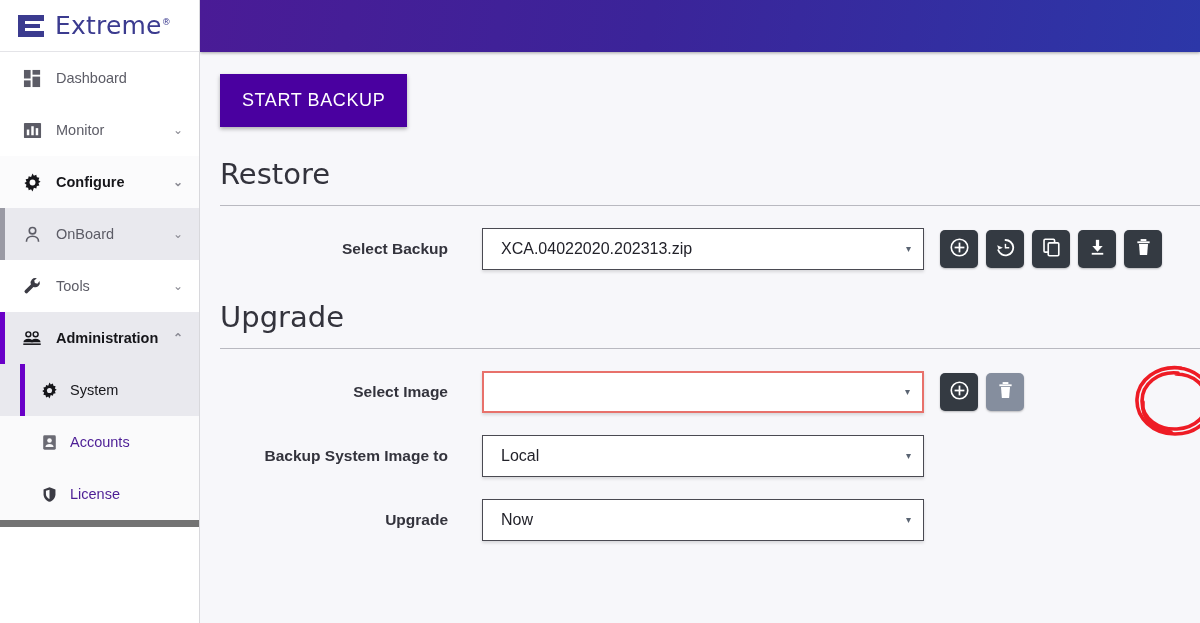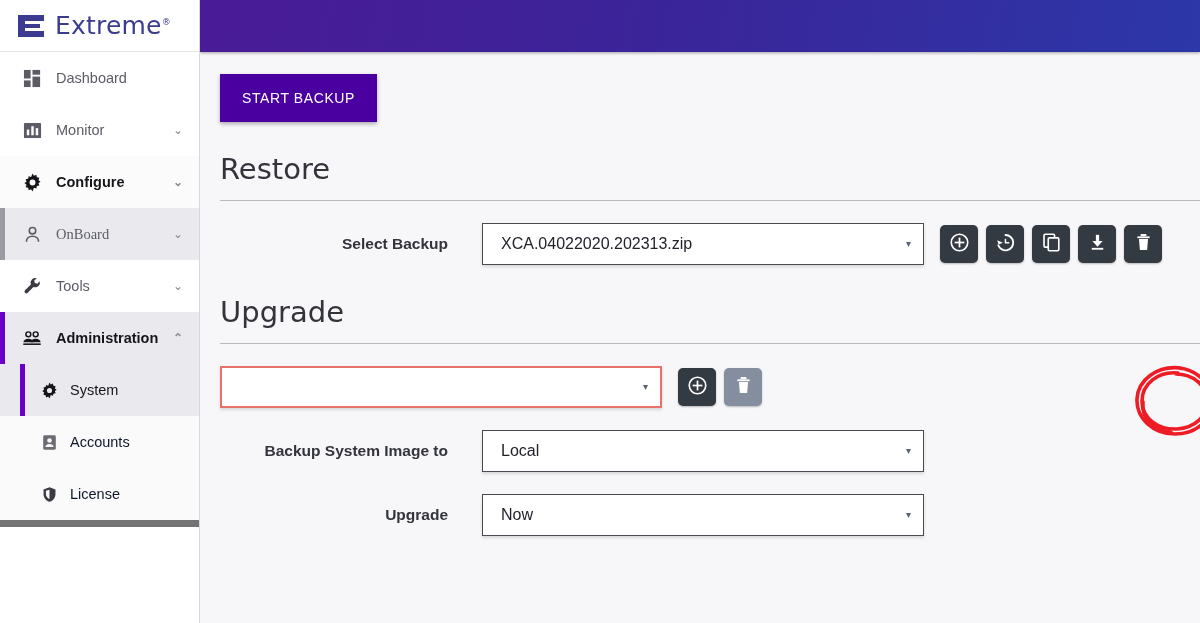--- a/index.html
+++ b/index.html
@@ -39,35 +39,35 @@
     height: 52px; display: flex; align-items: center;
     padding-left: 22px; position: relative;
     font-size: 14.5px; color: #5c5c66; cursor: pointer;
     background: #fbfbfc;
   }
   .nav-item .ic { width: 20px; height: 20px; flex: 0 0 20px; display:flex; align-items:center; justify-content:center; }
   .nav-item .lbl { margin-left: 14px; flex: 1 1 auto; }
   .nav-item .chev { margin-right: 16px; color: #8a8a93; font-size: 12px; line-height: 1; }
   .nav-item.plain { background: #ffffff; }
   .nav-item.active-bold { background: #fbfbfc; color: #16161a; font-weight: bold; }
-  .nav-item.hovered { background: #e9e9ee; font-family: Liberation Serif, serif; }
+  .nav-item.hovered { background: #e9e9ee; }
   .nav-item.hovered::before {
     content: ""; position: absolute; left: 0; top: 0; bottom: 0;
     width: 5px; background: #9a9aa4;
   }
   .nav-item.sel { background: #e9e9ee; color: #16161a; font-weight: bold; }
   .nav-item.sel::before {
     content: ""; position: absolute; left: 0; top: 0; bottom: 0;
     width: 5px; background: #6a00c8;
   }
   .submenu { background: #fafafb; border-bottom: 7px solid #737373; }
   .sub-item {
     height: 52px; display: flex; align-items: center;
     padding-left: 40px; position: relative;
-    font-size: 14.5px; color: #0f172a; cursor: pointer;
+    font-size: 14.5px; color: #4c1d95; cursor: pointer;
   }
   .sub-item .ic { width: 18px; height: 18px; flex: 0 0 18px; display:flex; align-items:center; justify-content:center;}
   .sub-item .lbl { margin-left: 12px; }
   .sub-item.sub-sel { background: #e9e9ee; color: #16161a; }
   .sub-item.sub-sel::before {
     content: ""; position: absolute; left: 20px; top: 0; bottom: 0;
     width: 5px; background: #6a00c8;
   }
 
   
@@ -76,21 +76,21 @@
     height: 52px; width: 100%;
     background: linear-gradient(100deg, #4a1b96 0%, #3b2499 45%, #2c37a8 100%);
     box-shadow: 0 1px 3px rgba(0,0,0,.35);
     position: relative; z-index: 2;
   }
   .content { position: relative; padding: 0 0 0 20px; }
 
   .btn-primary {
     display: inline-block; margin: 22px 0 0 0;
     background: #4a00a0; color: #ffffff;
-    font-size: 14px; letter-spacing: .6px;
+    font-size: 18px; letter-spacing: .6px;
     padding: 16px 22px; border: none; cursor: pointer;
     box-shadow: 0 2px 4px rgba(0,0,0,.3);
     font-family: "Liberation Sans", sans-serif;
   }
 
   .section-title {
     font-size: 29px; color: #33333c; font-weight: 400;
     margin: 30px 0 14px 0; font-family: "DejaVu Sans", sans-serif;
   }
   .rule { height: 1px; background: #b9b9c0; margin: 0 0 0 0; }
@@ -328,20 +328,21 @@
             </span>
           </div>
         </div>
       </div>
 
       
       <div class="section-title">Upgrade</div>
       <div class="rule"></div>
 
       <div class="form-row">
+        <div class="form-label">Select Image</div>
         <div class="select-box err">
           <span class="val"></span>
           <span class="caret">▾</span>
         </div>
         <div class="icon-row">
           <div class="ibtn">
             <span>
               <svg viewBox="0 0 24 24" width="23" height="23">
                 <circle cx="12" cy="12" r="8.6" fill="none" stroke="#ffffff" stroke-width="1.7"></circle>
                 <rect x="11.1" y="6.9" width="1.8" height="10.2" fill="#ffffff"></rect>

